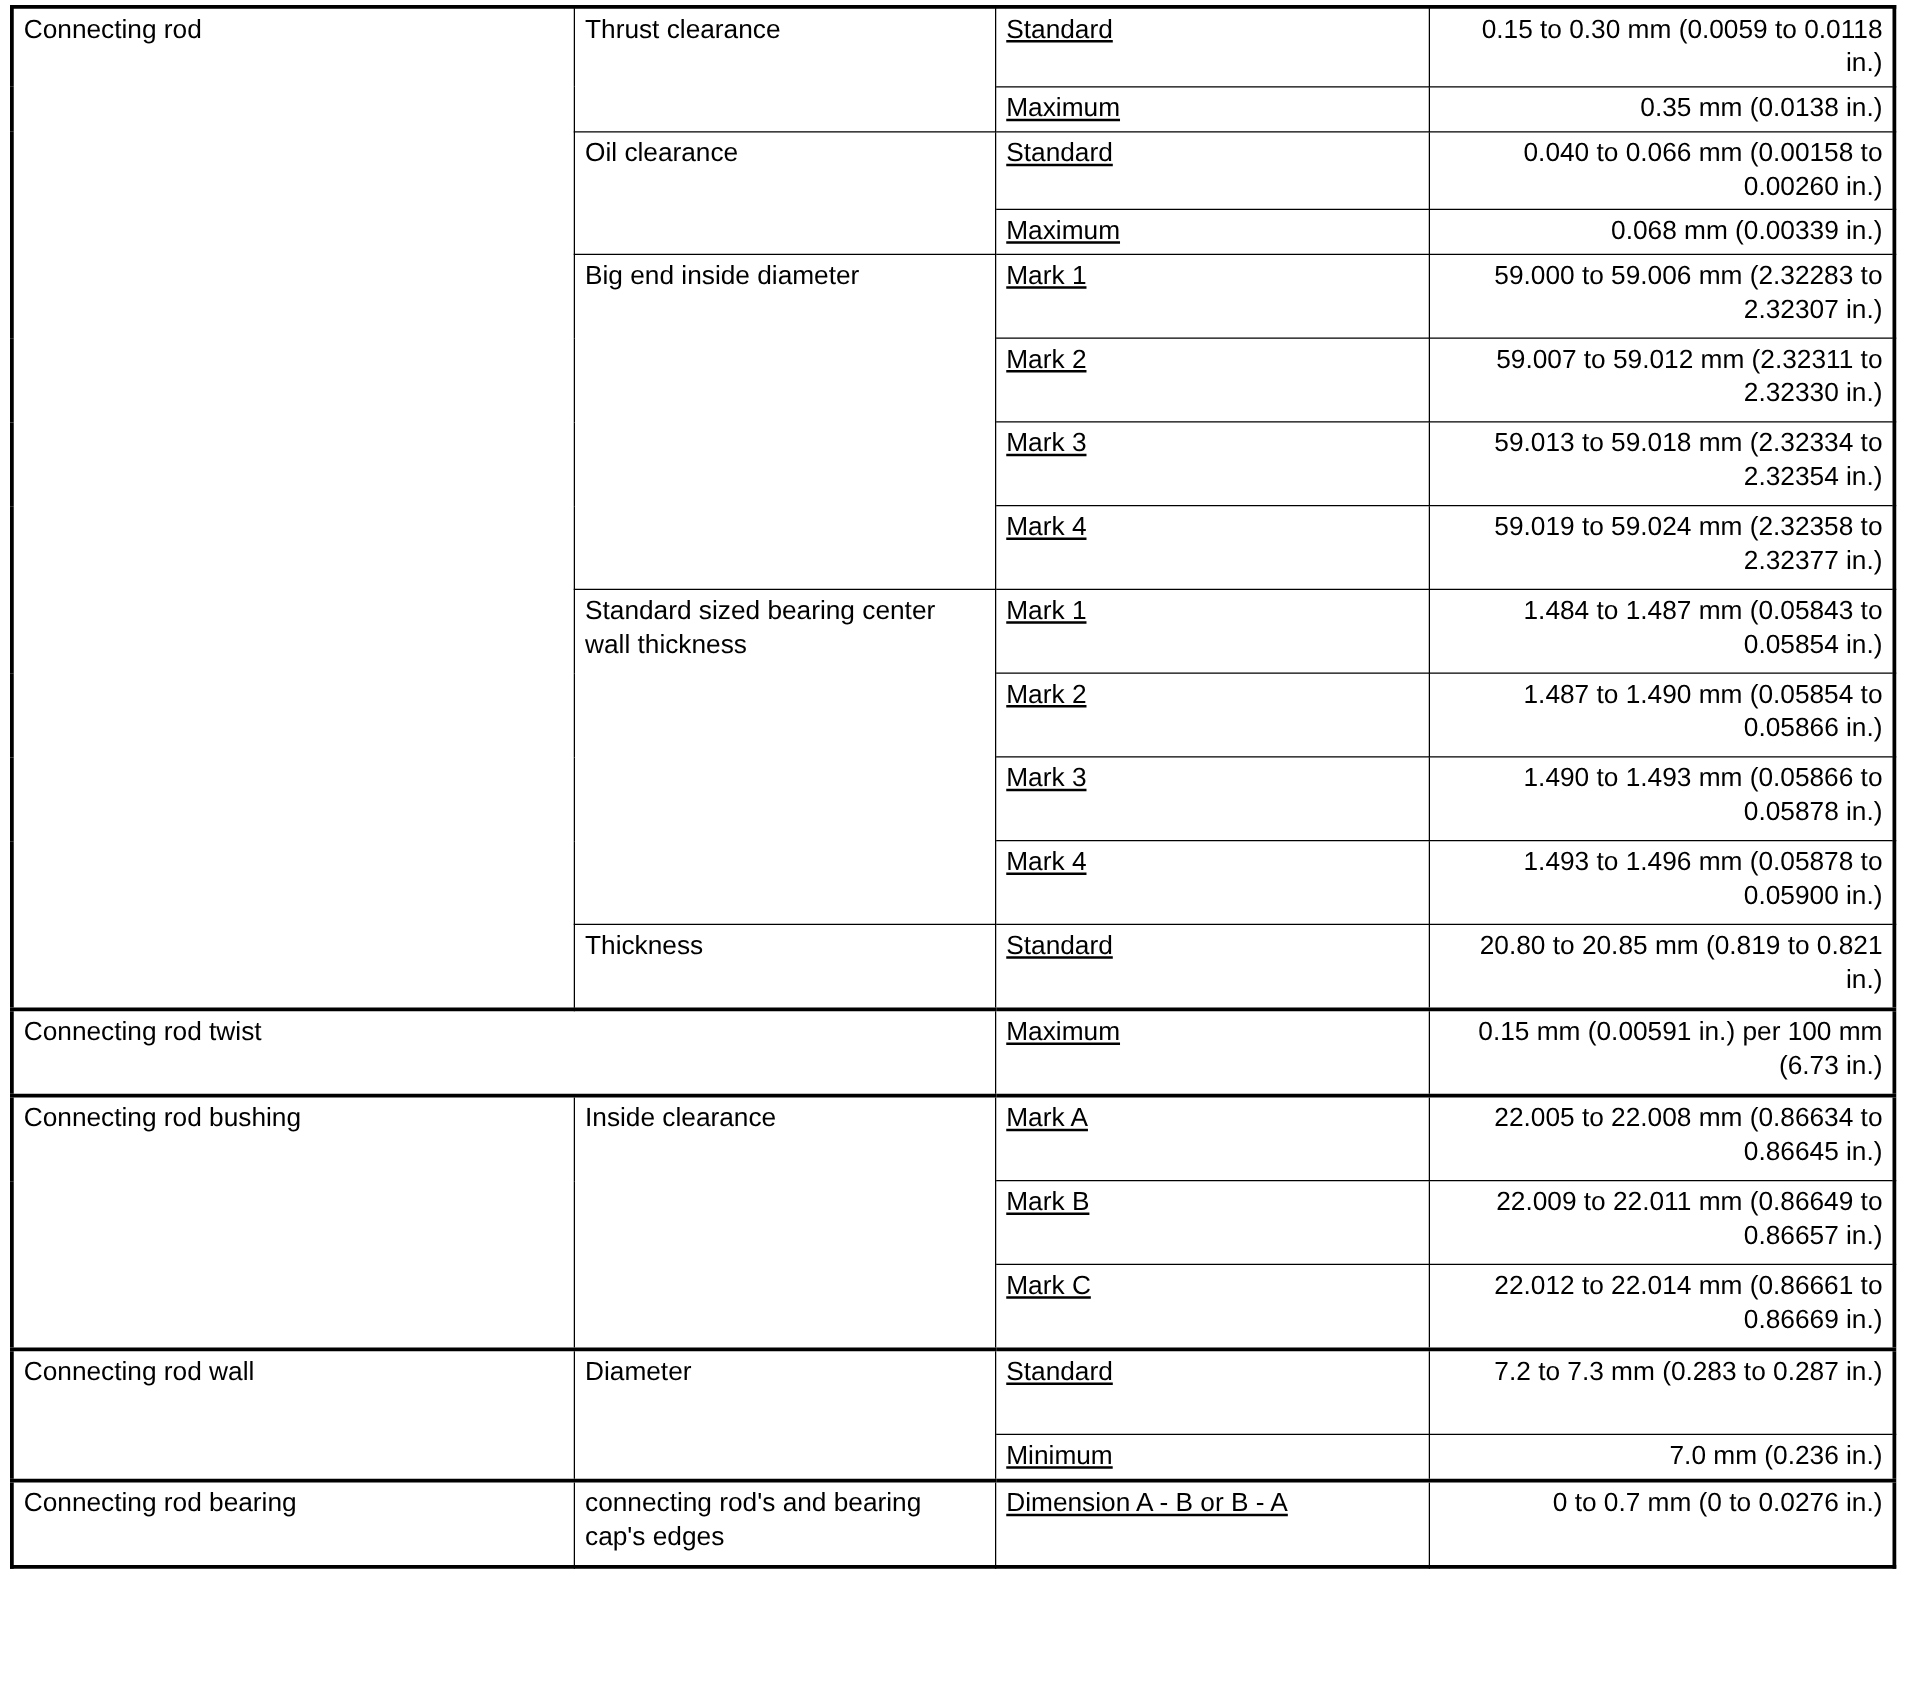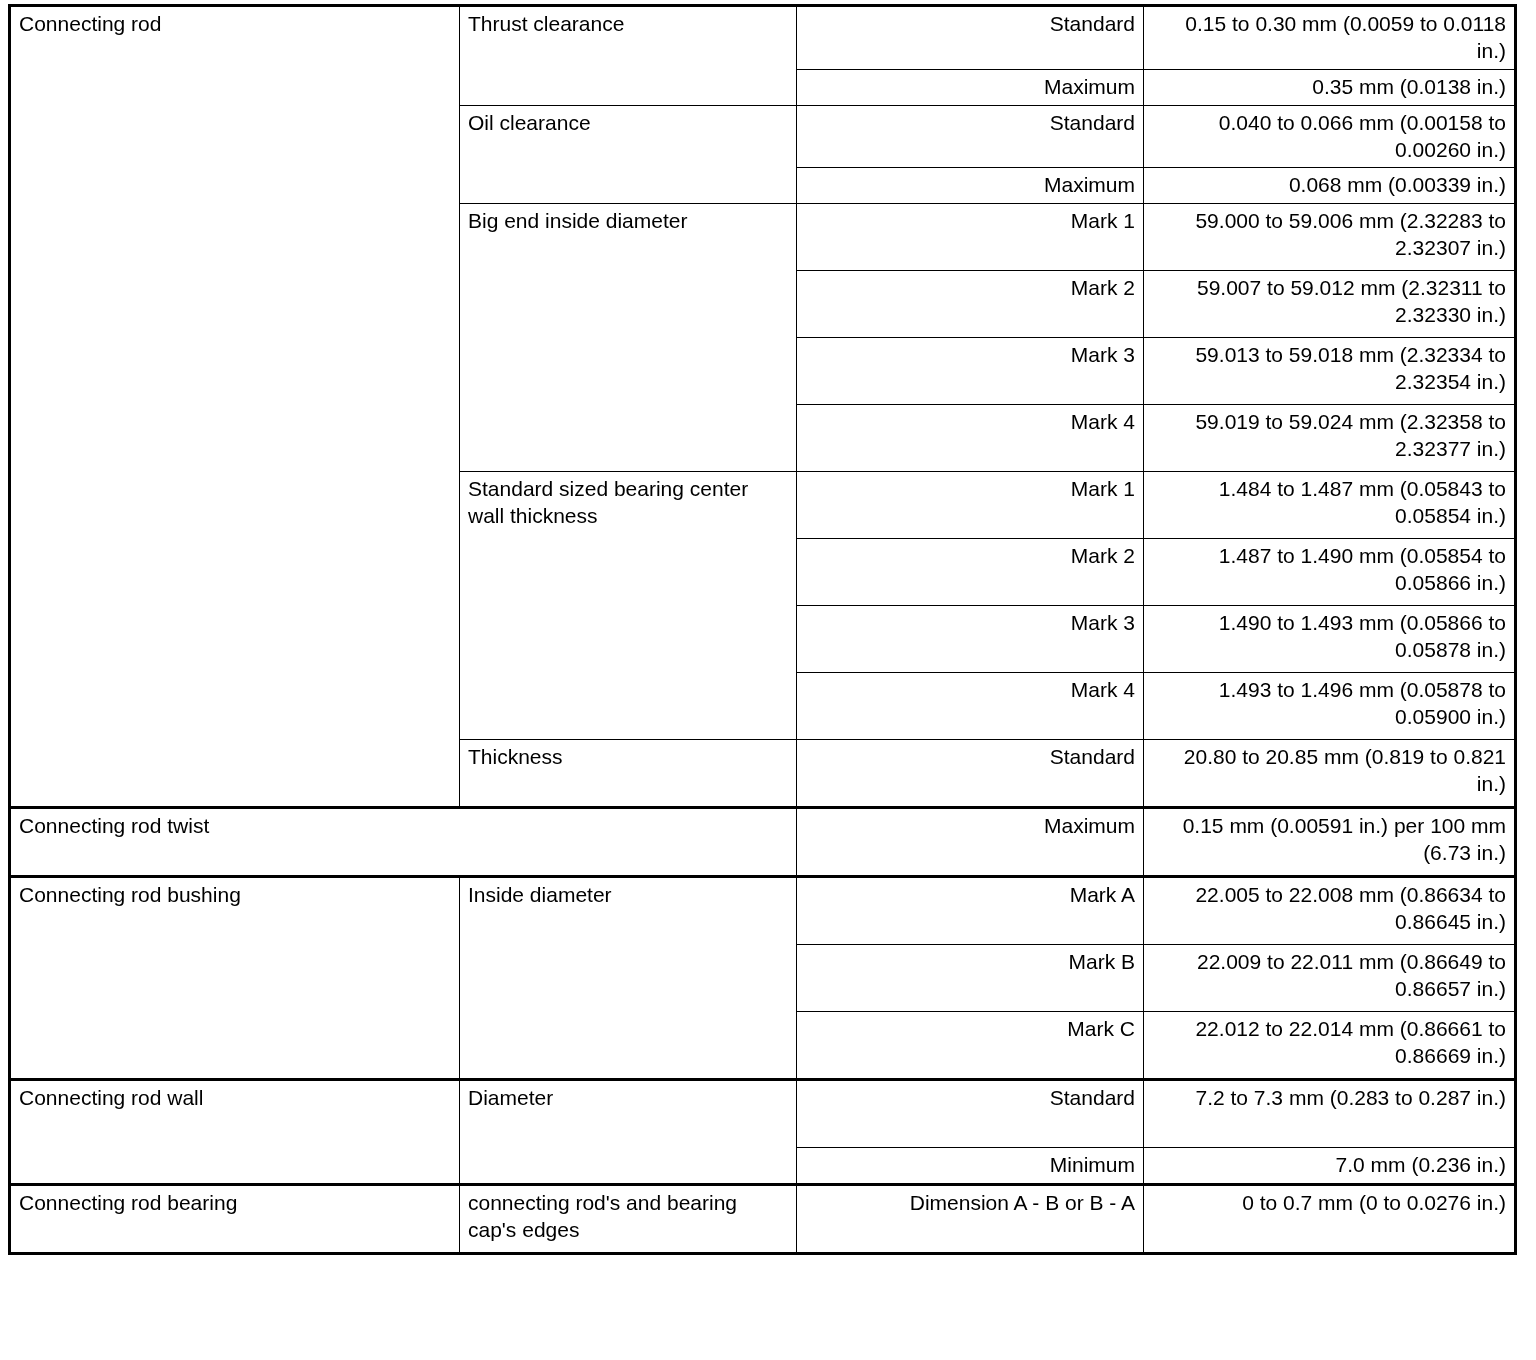--- a/index.html
+++ b/index.html
@@ -46,24 +46,24 @@
   }
   td.sub {
     vertical-align: top;
     padding-top: 8px;
     margin-top: 34px;
   }
   td.sub-mid {
     vertical-align: middle;
   }
   td.qual {
-    text-align: right;
     vertical-align: bottom;
     padding-right: 6px;
     padding-bottom: 3px;
+    text-decoration: underline;
   }
   td.val {
     text-align: right;
     vertical-align: top;
     padding-left: 9px;
   }
   td.val-mid {
     vertical-align: middle;
   }
   
@@ -152,21 +152,21 @@
       </tr>
 
       <tr class="thicktop">
         <td class="cat-mid thickright" colspan="2">Connecting rod twist</td>
         <td class="qual h-tall">Maximum</td>
         <td class="val">0.15 mm (0.00591 in.) per 100 mm (6.73 in.)</td>
       </tr>
 
       <tr class="thicktop">
         <td class="cat-mid thickright" rowspan="3">Connecting rod bushing</td>
-        <td class="sub-mid thickright" rowspan="3">Inside diameter</td>
+        <td class="sub-mid thickright" rowspan="3">Inside clearance</td>
         <td class="qual h-tall">Mark A</td>
         <td class="val">22.005 to 22.008 mm (0.86634 to 0.86645 in.)</td>
       </tr>
       <tr>
         <td class="qual h-tall">Mark B</td>
         <td class="val">22.009 to 22.011 mm (0.86649 to 0.86657 in.)</td>
       </tr>
       <tr>
         <td class="qual h-tall">Mark C</td>
         <td class="val">22.012 to 22.014 mm (0.86661 to 0.86669 in.)</td>

